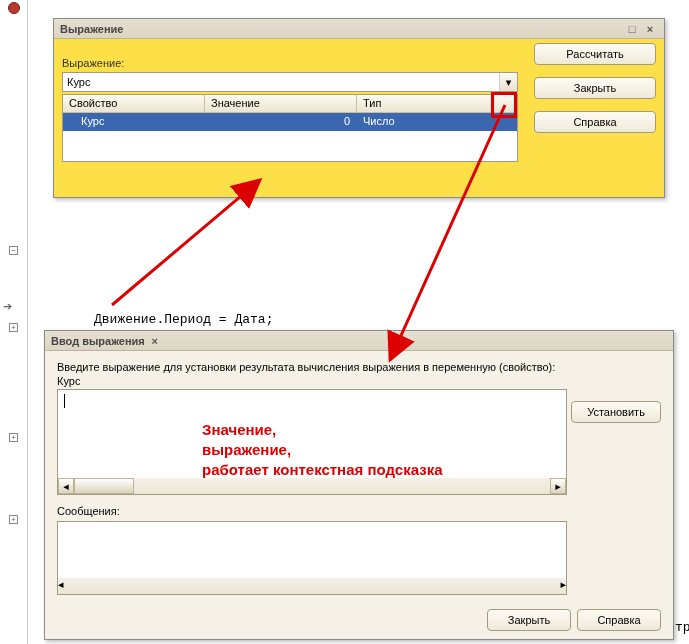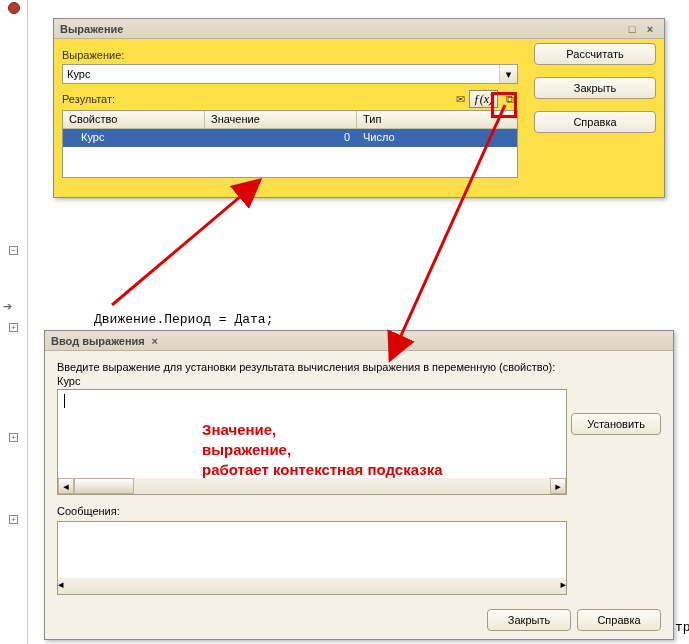--- a/index.html
+++ b/index.html
@@ -65,21 +65,21 @@
     padding:0 6px;
     background:linear-gradient(#e6e0d1,#dcd5c2);
     border-bottom:1px solid #b8b29f;
     display:flex;
     align-items:center;
     font-weight:bold;
     color:#444;
   }
   .dlg-title .spacer { flex:1; }
   .tbtn { width:16px;height:16px;display:flex;align-items:center;justify-content:center;margin-left:2px;color:#555;}
-  .dlg1-body { position:relative; padding:6px 8px; height:calc(100% - 20px);}
+  .dlg1-body { position:relative; padding:14px 8px; height:calc(100% - 20px);}
   .lbl { color:#333; margin:4px 0 3px; }
   .expr-input {
     display:flex; align-items:center;
     width:456px; height:20px;
     border:1px solid #a49a7f;
     background:#fff;
   }
   .expr-input input { flex:1; border:none; outline:none; padding:0 4px; font:inherit; }
   .dd-btn { width:18px; height:100%; border-left:1px solid #ccc; background:linear-gradient(#fdfbf3,#e9e2cd); display:flex;align-items:center;justify-content:center;}
   .result-bar { display:flex; align-items:center; width:456px; margin-top:6px;}
@@ -136,21 +136,21 @@
   .ed-area1 .scroll-h { position:absolute;left:0;right:0;bottom:0;height:16px;background:linear-gradient(#f5f1e7,#ebe5d5);display:flex;}
   .ed-area1 .scroll-h .thumb{width:60px;background:linear-gradient(#fff,#dcd3bb);border:1px solid #bcb399;}
   .ed-area1 .sb-btn{width:16px;height:16px;background:linear-gradient(#fff,#dcd3bb);border:1px solid #bcb399;display:flex;align-items:center;justify-content:center;}
   .ed-area2 {
     width:510px; height:74px;
     border:1px solid #a49a7f; background:#fff;
     position:relative;
     margin-top:4px;
   }
   .ed-area2 .scroll-h { position:absolute;left:0;right:0;bottom:0;height:16px;background:linear-gradient(#f5f1e7,#ebe5d5);display:flex;}
-  .dlg2-rbtns { position:absolute; right:12px; top:62px; width:90px; }
+  .dlg2-rbtns { position:absolute; right:12px; top:50px; width:90px; }
   .dlg2-bbtns { position:absolute; right:12px; bottom:8px; display:flex; gap:6px; }
   .dlg2-bbtns .btn { width:84px;}
   .caret-line { position:absolute; left:6px; top:4px; width:1px; height:14px; background:#000;}
   .annot {
     position:absolute;
     color:#d00;
     font-weight:bold;
     font-size:15px;
     font-family:Arial,sans-serif;
     line-height:20px;
@@ -200,26 +200,20 @@
     <span class="tbtn">□</span>
     <span class="tbtn">×</span>
   </div>
   <div class="dlg1-body">
     <div class="lbl">Выражение:</div>
     <div class="expr-input">
       <input value="Курс" style="">
       <div class="dd-btn">
           <span>▾</span>
         </div>
-    </div>
-    <div class="result-bar">
-      <div class="lbl">Результат:</div>
-      <span class="icon-sm">✉</span>
-      <span class="fx-btn">ƒ(x)</span>
-      <span class="icon-sm">⧉</span>
     </div>
     <div class="result-table">
       <div class="thead">
         <div class="th" style="width:142px">Свойство</div>
         <div class="th" style="width:152px">Значение</div>
         <div class="th" style="flex:1;border-right:none">Тип</div>
       </div>
       <div class="trow">
         <div class="td" style="width:142px;padding-left:18px">Курс</div>
         <div class="td" style="width:152px;text-align:right">0</div>

